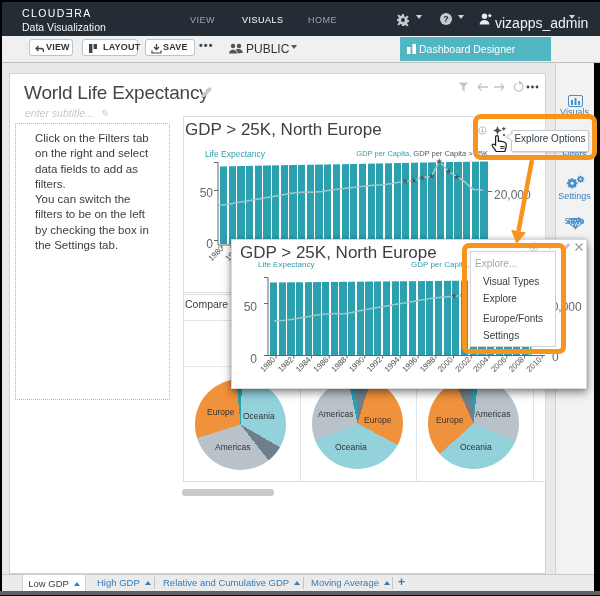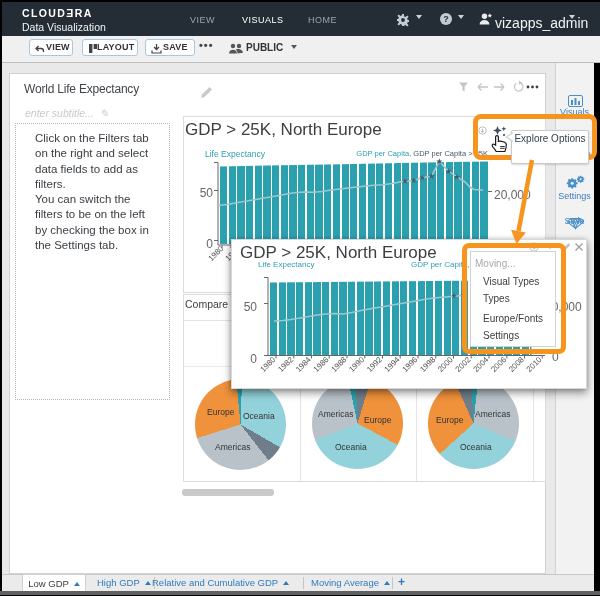--- a/index.html
+++ b/index.html
@@ -1,35 +1,35 @@
 <!DOCTYPE html>
 <html><head>
 <meta charset="utf-8">
 <style>
 *{margin:0;padding:0;box-sizing:border-box}
 html,body{width:600px;height:596px;background:#000;overflow:hidden;
 font-family:"Liberation Sans",sans-serif;position:relative}
 .abs{position:absolute}
 
 #nav{left:2px;top:2px;width:598px;height:34px;background:#242d35}
-#logo{left:20px;top:5px;color:#fff;font-size:10.5px;font-weight:bold;letter-spacing:1.4px}
+#logo{left:20px;top:5px;color:#fff;font-size:10.5px;font-weight:normal;letter-spacing:1.4px}
 #logosub{left:20px;top:18.5px;color:#f2f4f5;font-size:10.5px;letter-spacing:0}
 .navitem{top:13px;font-size:9px;color:#9ba4ab;letter-spacing:.5px}
 .navitem.on{color:#fff}
 .caret{display:block;width:0;height:0;border-left:3.5px solid transparent;border-right:3.5px solid transparent;border-top:4px solid #cfd4d8;vertical-align:middle;margin-left:4px}
 
 #toolbar{left:2px;top:36px;width:598px;height:27px;background:#f0f0f0;border-bottom:1px solid #bfbfbf}
 .tbtn{position:absolute;top:3px;height:17px;background:#fff;border:1px solid #a9c7dd;border-radius:3px;color:#333;font-size:9px;font-weight:bold;line-height:15px;text-align:left;letter-spacing:.2px}
 #dd{left:398px;top:1px;width:151px;height:24px;background:#52b5c2;color:#fff;font-size:10.5px;text-align:left;padding-left:19px;line-height:24px}
 
 #mainbg{left:2px;top:63px;width:592px;height:511px;background:#e9e9e9}
 #canvas{left:9px;top:73px;width:537px;height:501px;background:#fff;border:1px solid #d2d2d2}
 #sidebar{left:555px;top:63px;width:39px;height:511px;background:#f2f2f2;border-left:1px solid #d2d2d2}
 .sbtxt{color:#3a7fc0;font-size:9px;width:39px;text-align:center;left:555px}
-#title{left:24px;top:82px;font-size:12px;color:#41464b;letter-spacing:-.2px}
+#title{left:24px;top:82px;font-size:19px;color:#41464b;letter-spacing:-.2px}
 #subtitle{left:25px;top:107px;font-size:10.5px;color:#c9c9c9;font-style:italic}
 #dotted{left:15px;top:123px;width:155px;height:277px;border:1px dotted #b5b5b5}
 #dottxt{left:35px;top:131px;width:140px;font-size:11.5px;line-height:15.3px;color:#3b4045}
 
 .panel{background:#fff;border:1px solid #dcdcdc}
 #panel1{left:183px;top:116px;width:363px;height:177px}
 #panel2{left:183px;top:294px;width:363px;height:188px}
 .ctitle{font-size:17px;color:#3c4043}
 .bars{position:absolute;background:repeating-linear-gradient(90deg,#2ba1b0 0,#2ba1b0 7.2px,#fff 7.2px,#fff 8.68px)}
 .axlbl{position:absolute;font-size:12px;color:#666}
@@ -38,21 +38,21 @@
 
 .pie{position:absolute;width:91px;height:91px;border-radius:50%}
 .plbl{position:absolute;font-size:8.5px;color:#333}
 
 #popup{z-index:9;left:231px;top:239px;width:356px;height:150px;background:#fff;border:1px solid #d8d8d8;box-shadow:0 4px 8px rgba(0,0,0,.42),0 0 4px rgba(0,0,0,.18)}
 #menu{left:470px;top:251px;width:86px;height:96px;background:#fff;border:1px solid #d2d2d2}
 .mi{position:absolute;left:483px;font-size:10px;color:#3b4045}
 
 #obox1{left:473px;top:114px;width:124px;height:46px;border:5px solid #f7941e;border-radius:8px;z-index:40}
 #obox2{left:461.5px;top:242.5px;width:104px;height:111px;border:5.5px solid #f7941e;border-radius:7px;z-index:40}
-#tooltip{left:511px;top:130px;width:78px;height:34px;background:#fff;border:1px solid #c9c9c9;border-radius:2px;z-index:41;
+#tooltip{left:511px;top:130px;width:78px;height:22px;background:#fff;border:1px solid #c9c9c9;border-radius:2px;z-index:41;
 font-size:10px;color:#35404a;text-align:center;line-height:15px;box-shadow:0 1px 2px rgba(0,0,0,.15)}
 
 #tabbar{left:2px;top:574px;width:592px;height:17px;background:#ebebeb;border-top:1px solid #c8c8c8}
 #botstrip{left:0px;top:591px;width:600px;height:3.5px;background:#5e6163}
 .tab{position:absolute;top:574px;height:17px;font-size:9.5px;line-height:17px}
 .tcaret{display:inline-block;width:0;height:0;border-left:3.5px solid transparent;border-right:3.5px solid transparent;border-bottom:4.5px solid #2f7bbf;vertical-align:1px;margin-left:5px}
 svg{position:absolute;overflow:visible}
 svg text{font-family:"Liberation Sans",sans-serif}
 </style>
 </head>
@@ -92,53 +92,59 @@
 
 <div class="abs" id="toolbar">
  <div class="tbtn" style="left:27px;width:44px"><svg style="position:absolute;left:5px;top:4.5px" width="9" height="8" viewBox="0 0 9 8">
         <path d="M3.5 1L1 3.5 3.5 6M1 3.5h5a2.5 2.5 0 0 1 2.5 2.5V7" fill="none" stroke="#444" stroke-width="1.3"></path>
       </svg><span style="margin-left:16px">VIEW</span></div>
  <div class="tbtn" style="left:80px;width:56px"><svg style="position:absolute;left:6px;top:4px" width="8" height="9" viewBox="0 0 8 9">
         <g fill="#444">
           <rect x="0" y="0" width="3.4" height="9"></rect>
           <rect x="4.6" y="0" width="3.4" height="5"></rect>
         </g>
-      </svg><span style="margin-left:14px">LAYOUT</span></div>
+      </svg><span style="margin-left:20px">LAYOUT</span></div>
  <div class="tbtn" style="left:143px;width:50px"><svg style="position:absolute;left:6px;top:3.5px" width="9" height="9" viewBox="0 0 9 9">
         <path d="M4.5 0v5M2 3l2.5 2.5L7 3" fill="none" stroke="#444" stroke-width="1.3"></path>
         <path d="M0 6.5v2.5h9V6.5" fill="none" stroke="#444" stroke-width="1.2"></path>
       </svg><span style="margin-left:17px">SAVE</span></div>
  <div class="abs" style="left:197px;top:3px;font-size:11px;font-weight:bold;color:#444;letter-spacing:1px">•••</div>
  <svg style="left:227px;top:7px" width="14" height="11" viewBox="0 0 14 11">
       <g fill="#555">
         <circle cx="4" cy="3" r="2.2"></circle>
         <circle cx="10" cy="3" r="2.2"></circle>
         <path d="M0 10.5c0-2.5 1.8-3.8 4-3.8s4 1.3 4 3.8zM8.6 10.5c-.1-1.9-.9-3.2-2.2-4 .5-.3 1.6-.6 2.6-.6 2.2 0 5 1.3 5 3.8z"></path>
       </g>
     </svg>
- <div class="abs" style="left:244px;top:6px;font-size:10px;font-weight:bold;color:#333">PUBLIC</div>
+ <div class="abs" style="left:244px;top:6px;font-size:12px;font-weight:normal;color:#333">PUBLIC</div>
  <div class="abs" style="left:285px;top:9px">
       <span class="caret" style="border-top-color:#555"></span>
     </div>
+ <div class="abs" id="dd"><svg style="left:7px;top:7px;position:absolute" width="9" height="10" viewBox="0 0 9 10">
+        <g fill="#fff">
+          <rect x="0" y="3" width="3.6" height="7"></rect>
+          <rect x="5.4" y="0" width="3.6" height="10"></rect>
+        </g>
+      </svg><span>Dashboard Designer</span></div>
 </div>
 
 <div class="abs" id="mainbg"></div>
 <div class="abs" id="canvas"></div>
 <div class="abs" id="sidebar"></div>
 
 <svg style="left:568px;top:95px;z-index:2" width="15" height="12" viewBox="0 0 15 12">
  <rect x="0.5" y="0.5" width="14" height="11" rx="1.5" fill="none" stroke="#4a90c8"></rect>
  <g fill="#4a90c8">
       <rect x="3" y="5" width="2" height="5"></rect>
       <rect x="6.5" y="3" width="2" height="7"></rect>
       <rect x="10" y="6" width="2" height="4"></rect>
     </g>
   </svg>
 <div class="abs sbtxt" style="top:107px">Visuals</div>
-<div class="abs sbtxt" style="top:148.5px">Relative</div>
+<div class="abs sbtxt" style="top:148.5px">Filters</div>
 <svg style="left:566px;top:175px;z-index:2" width="19" height="14" viewBox="0 0 19 14">
  <g fill="#4a90c8">
  <path transform="translate(6.2,8.2)" d="M-1 -5h2v1.1l1.3.55 .8-.8 1.4 1.4-.8.8L4.25 -1H5.4v2H4.25l-.55 1.3.8.8-1.4 1.4-.8-.8L1 4.25V5.4h-2V4.25l-1.3-.55-.8.8-1.4-1.4.8-.8L-4.25 1H-5.4v-2h1.15l.55-1.3-.8-.8 1.4-1.4 .8.8L-1 -3.9z"></path>
  <circle transform="translate(6.2,8.2)" r="1.5" fill="#f2f2f2" cx="0" cy="0"></circle>
  <path transform="translate(14.6,4.2) scale(0.68)" d="M-1 -5h2v1.1l1.3.55 .8-.8 1.4 1.4-.8.8L4.25 -1H5.4v2H4.25l-.55 1.3.8.8-1.4 1.4-.8-.8L1 4.25V5.4h-2V4.25l-1.3-.55-.8.8-1.4-1.4.8-.8L-4.25 1H-5.4v-2h1.15l.55-1.3-.8-.8 1.4-1.4 .8.8L-1 -3.9z"></path>
  <circle transform="translate(14.6,4.2)" r="1.05" fill="#f2f2f2" cx="0" cy="0"></circle>
  </g>
   </svg>
 <div class="abs sbtxt" style="top:190.5px">Settings</div>
 <svg style="left:567px;top:218px;z-index:2" width="17" height="11" viewBox="0 0 17 11">
@@ -291,23 +297,23 @@
   <text transform="translate(275.8,121) rotate(-45)" text-anchor="end">2006</text>
   <text transform="translate(293.5,121) rotate(-45)" text-anchor="end">2008</text>
   <text transform="translate(311.2,121) rotate(-45)" text-anchor="end">2010</text>
  </g>
  <defs>
       <path id="star2" d="M0-2.9L.75-.85 2.8-.9 1.2 .45 1.8 2.45 0 1.3 -1.8 2.45 -1.2 .45 -2.8 -.9 -.75 -.85Z"></path>
     </defs>
 </svg>
 
 <div class="abs" id="menu" style="z-index:30"></div>
-<div class="mi" style="left:475px;top:258px;color:#a9a9a9;z-index:31">Moving...</div>
+<div class="mi" style="left:475px;top:258px;color:#a9a9a9;z-index:31">Explore...</div>
 <div class="mi" style="top:275.5px;z-index:31">Visual Types</div>
-<div class="mi" style="top:292.5px;z-index:31">Types</div>
+<div class="mi" style="top:292.5px;z-index:31">Explore</div>
 <div class="mi" style="top:313px;z-index:31">Europe/Fonts</div>
 <div class="mi" style="top:329.5px;z-index:31">Settings</div>
 
 <div class="abs" id="obox1"></div>
 <div class="abs" id="obox2"></div>
 <div class="abs" id="tooltip">Explore Options</div>
 <svg class="abs" style="left:505px;top:132px;z-index:41" width="8" height="10" viewBox="0 0 8 10">
     <path d="M8 0v10L0 5z" fill="#d7d7d7"></path>
     <path d="M8 1.5v7L2.5 5z" fill="#fff"></path>
   </svg>
@@ -329,17 +335,17 @@
 <svg style="left:491px;top:134px;z-index:41" width="18" height="19" viewBox="0 0 18 19">
  <path d="M5.2 17.5 C4 15.5 2.2 13.8 1.3 11.9 C.8 10.8 1.8 9.8 3 10.2 L4.6 11.2 L4.6 3.1 C4.6 1.1 7.4 1.1 7.4 3.1 L7.4 7.3 C9.8 6.9 15.3 7.8 15.3 10.6 C15.3 12.9 14.8 15.6 13.9 17.5 Z" fill="#fff" stroke="#1a1a1a" stroke-width="1.2"></path>
  <path d="M9.2 12.5h4.5M9.2 14.3h4.5" stroke="#1a1a1a" stroke-width=".9"></path>
 </svg>
 
 <div class="abs" id="tabbar"></div>
 <div class="abs" id="botstrip"></div>
 <div class="tab" style="left:22px;width:64px;background:#fff;border:1px solid #d0d0d0;border-bottom:none;color:#3c4043;text-align:center">Low GDP<span class="tcaret"></span></div>
 <div class="tab" style="left:97px;color:#2f7bbf">High GDP<span class="tcaret"></span></div>
 <div class="abs" style="left:154px;top:577px;width:1px;height:12px;background:#c5c5c5"></div>
-<div class="tab" style="left:152px;color:#2f7bbf">Relative and Cumulative GDP<span class="tcaret"></span></div>
+<div class="tab" style="left:163px;color:#2f7bbf">Relative and Cumulative GDP<span class="tcaret"></span></div>
 <div class="abs" style="left:303px;top:577px;width:1px;height:12px;background:#c5c5c5"></div>
 <div class="tab" style="left:311px;color:#2f7bbf">Moving Average<span class="tcaret"></span></div>
 <div class="abs" style="left:392px;top:577px;width:1px;height:12px;background:#c5c5c5"></div>
 <div class="tab" style="left:398px;color:#2f7bbf;font-weight:bold;font-size:12px">+</div>
 
 </body></html>

